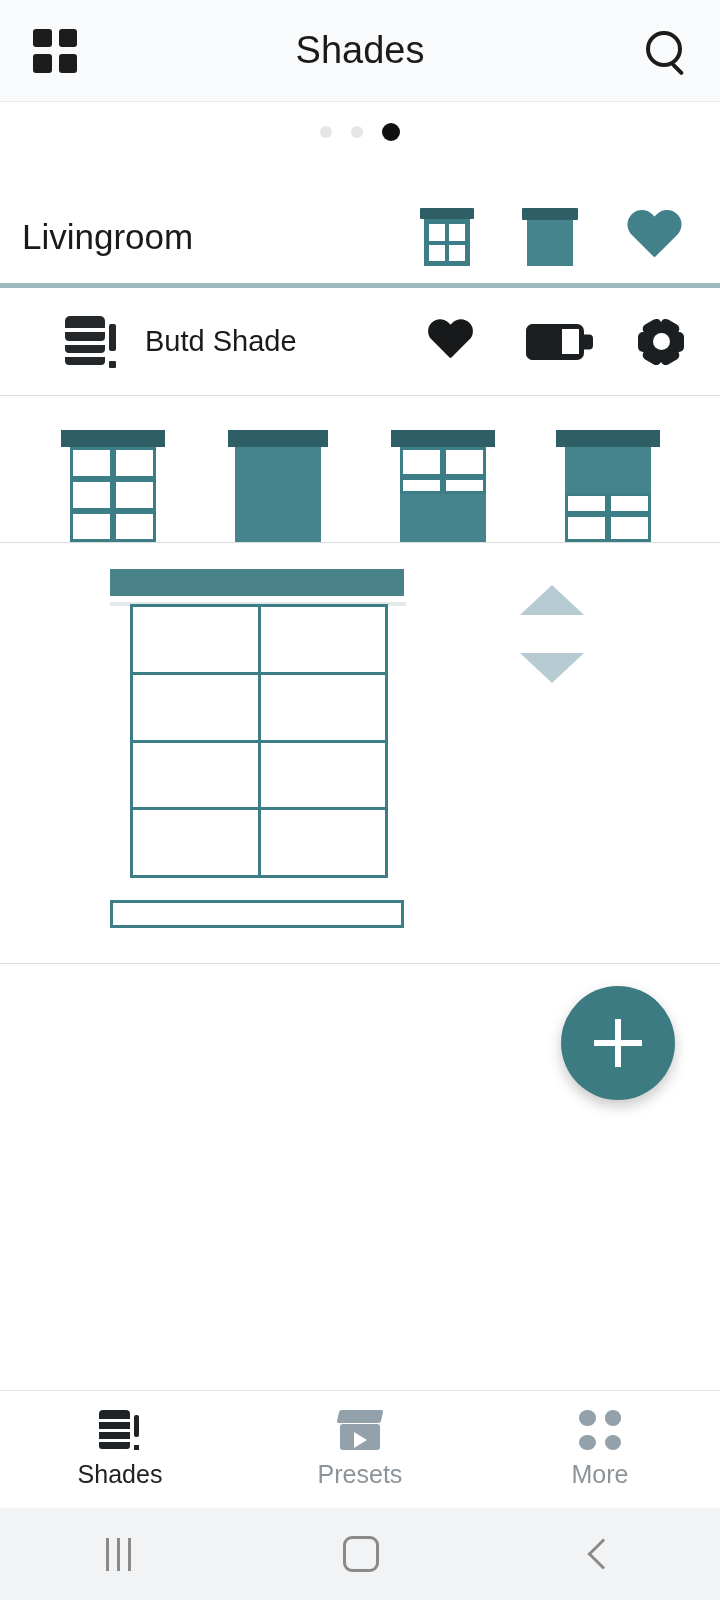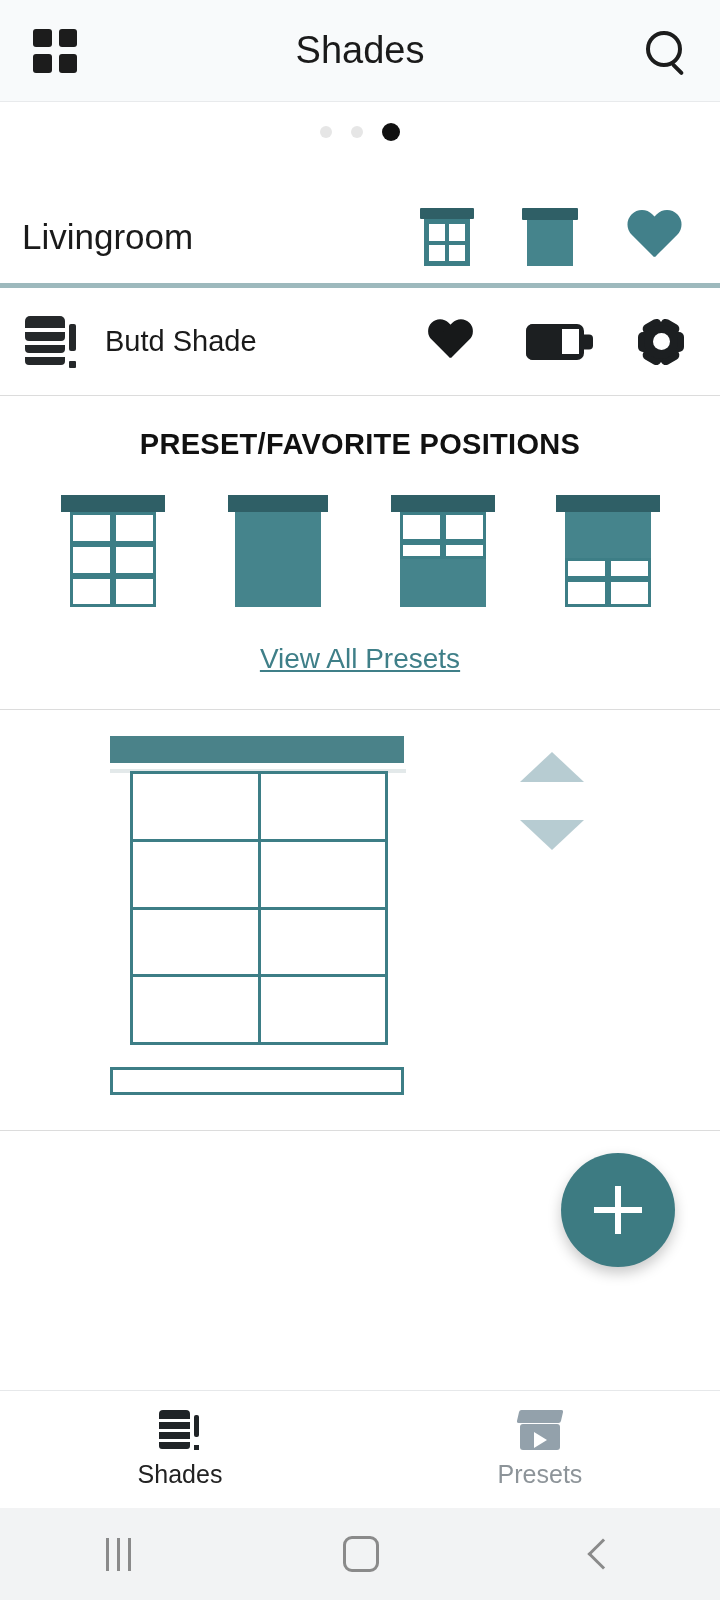--- a/index.html
+++ b/index.html
@@ -98,21 +98,21 @@
     background:#42808a; border-radius:29px 29px 0 0;
   }
   .heart::before{ left:28px; transform:rotate(-45deg); transform-origin:0 100%; }
   .heart::after{ left:0; transform:rotate(45deg); transform-origin:100% 100%; }
   .heart.black::before,.heart.black::after{ background:#17191a; }
 
   .divider-teal { height:5px; background:#9db9bd; }
   .divider { height:1px; background:#dcdcdc; }
 
   
-  .device-row { display:flex; align-items:center; height:107px; padding:0 25px; }
+  .device-row { display:flex; align-items:center; height:107px; padding:0 25px;margin-left:40px; }
   .ic-shade-stack { width:54px; height:52px; position:relative; margin-right:26px; }
   .ic-shade-stack .bar { position:absolute; left:0; width:40px; background:#25282a; }
   .ic-shade-stack .b1 { top:0; height:12px; border-radius:5px 5px 0 0; }
   .ic-shade-stack .b2 { top:16px; height:9px; border-radius:0 0 4px 4px; }
   .ic-shade-stack .b3 { top:29px; height:8px; border-radius:0 0 4px 4px; }
   .ic-shade-stack .b4 { top:41px; height:8px; border-radius:0 0 4px 4px; }
   .ic-shade-stack .cord { position:absolute; right:3px; top:8px; width:7px; height:27px; background:#25282a; border-radius:2px; }
   .ic-shade-stack .dot { position:absolute; right:3px; bottom:0; width:7px; height:7px; background:#25282a; border-radius:1px; }
   .device-text { display:flex; flex-direction:column; gap:2px; }
   .device-name { font-size:29px; color:#1a1a1a; }
@@ -289,21 +289,20 @@
           <span class="g3"></span>
         <span class="core"></span>
           <span class="hole"></span>
       </span>
     </div>
   </div>
 
   <div class="divider"></div>
 
   <div class="section">
-    <div class="sec-title">PRESET/FAVORITE POSITIONS</div>
     <div class="preset-row">
 
       <div class="preset">
         <div class="p-head" style="left:0;width:104px;"></div>
         <div class="p-box" style="top:17px;left:9px;width:86px;height:95px;"></div>
         <div class="p-pane" style="top:17px;left:9px;width:43px;height:32px;"></div>
         <div class="p-pane" style="top:17px;left:52px;width:43px;height:32px;"></div>
         <div class="p-pane" style="top:49px;left:9px;width:43px;height:32px;"></div>
         <div class="p-pane" style="top:49px;left:52px;width:43px;height:32px;"></div>
         <div class="p-pane" style="top:81px;left:9px;width:43px;height:31px;"></div>
@@ -329,23 +328,20 @@
         <div class="p-head" style="left:0;width:104px;"></div>
         <div class="p-fill" style="top:17px;left:9px;width:86px;height:48px;"></div>
         <div class="p-box" style="top:63px;left:9px;width:86px;height:49px;"></div>
         <div class="p-pane" style="top:63px;left:9px;width:43px;height:21px;"></div>
         <div class="p-pane" style="top:63px;left:52px;width:43px;height:21px;"></div>
         <div class="p-pane" style="top:84px;left:9px;width:43px;height:28px;"></div>
         <div class="p-pane" style="top:84px;left:52px;width:43px;height:28px;"></div>
       </div>
 
     </div>
-    <div class="view-all">
-      <a href="#">View All Presets</a>
-    </div>
   </div>
 
   <div class="divider"></div>
 
   <div class="section">
     <div class="expand-area">
       <div class="shade-widget">
         <div class="sw-head"></div>
         <div class="sw-rail"></div>
         <div class="sw-grid">
@@ -388,20 +384,29 @@
       <span class="nav-label">Shades</span>
     </div>
     <div class="nav-item">
       <span class="nav-routines">
         <span class="top"></span>
           <span class="body"></span>
           <span class="play"></span>
       </span>
       <span class="nav-label">Presets</span>
     </div>
+    <div class="nav-item">
+      <span class="nav-more">
+        <span></span>
+          <span></span>
+          <span></span>
+          <span></span>
+      </span>
+      <span class="nav-label">More</span>
+    </div>
   </div>
 
   <div class="androidnav">
     <span class="an-recents">
         <i></i>
         <i></i>
         <i></i>
       </span>
     <span class="an-home"></span>
     <span class="an-back"></span>

